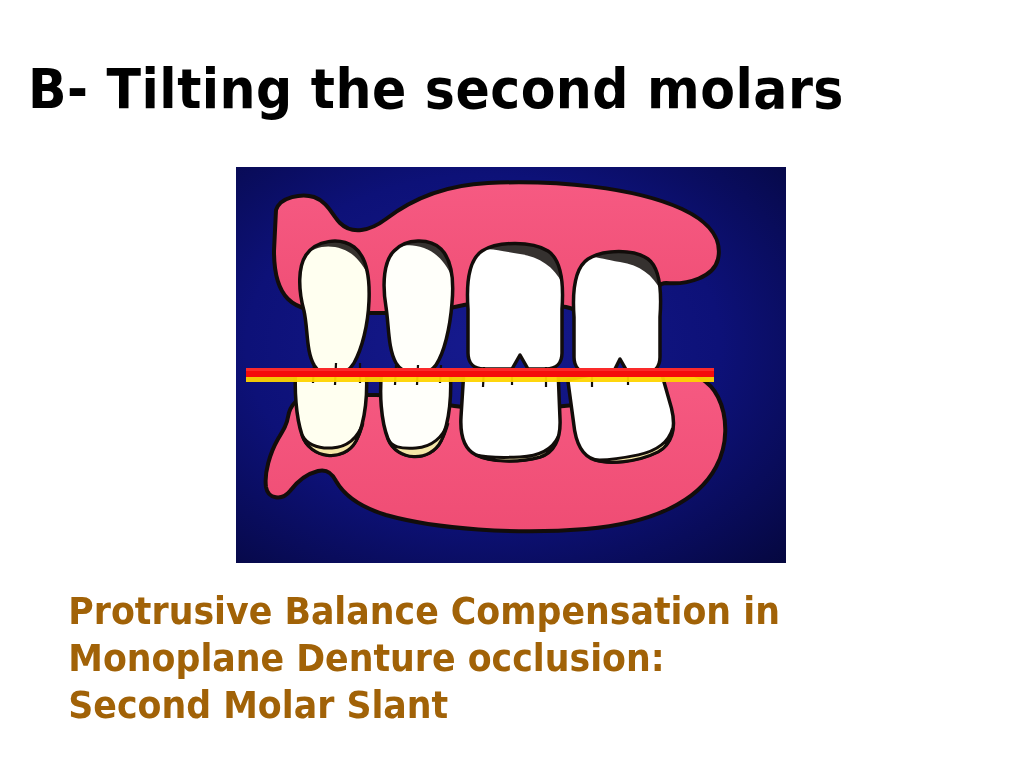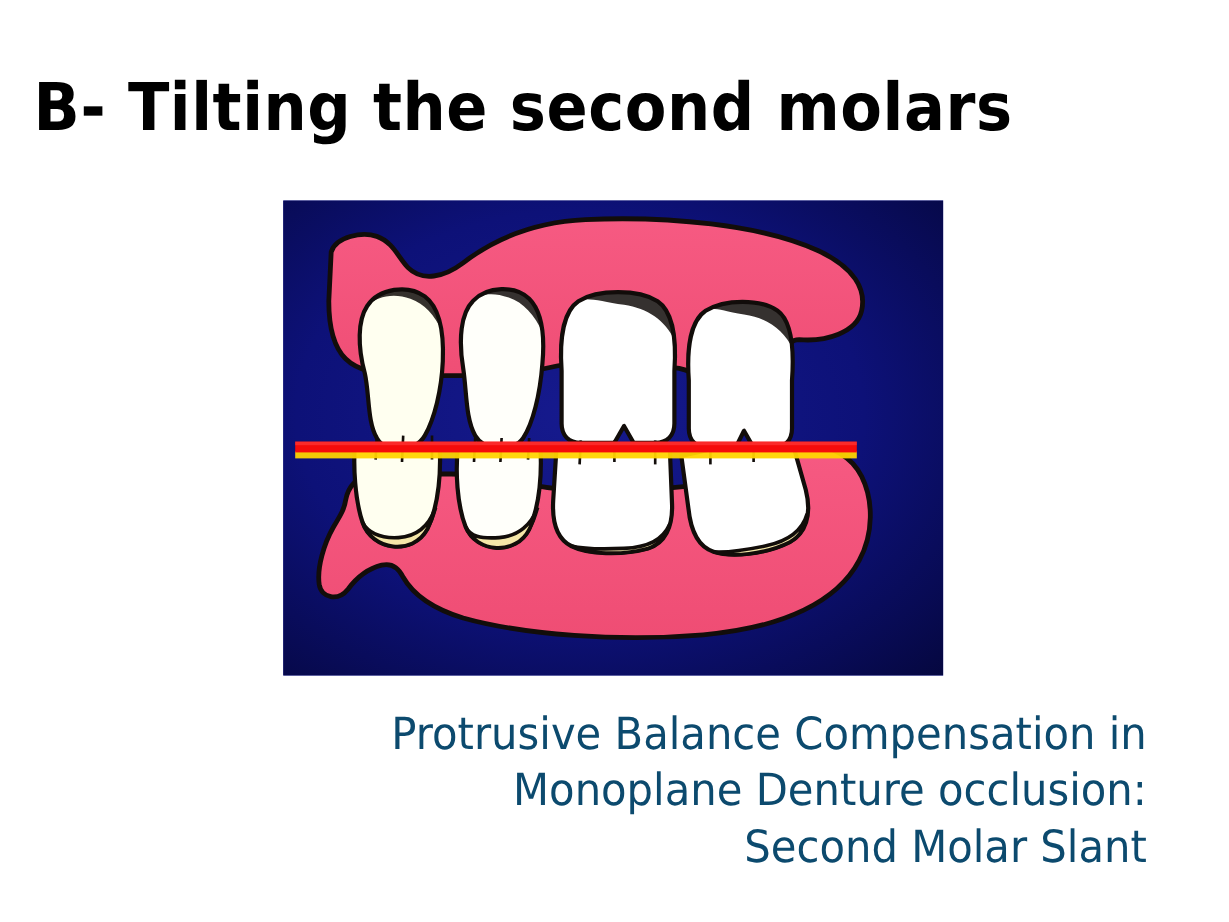--- a/index.html
+++ b/index.html
@@ -49,26 +49,26 @@
     width: 550px;
     height: 396px;
   }
 
   
   #caption {
     position: absolute;
     left: 40px;
     top: 588px;
     width: 944px;
-    text-align: right;
+    text-align: left;
     font-family: "DejaVu Sans", sans-serif;
-    font-weight: 400;
+    font-weight: 700;
     font-size: 37px;
     line-height: 47px;
-    color: #0c4a6e;
+    color: #a16207;
   }
   #caption .cap-line {
     display: block;
     white-space: nowrap;
     transform: scaleX(0.94);
   }
 </style>
 </head>
 <body>
 

